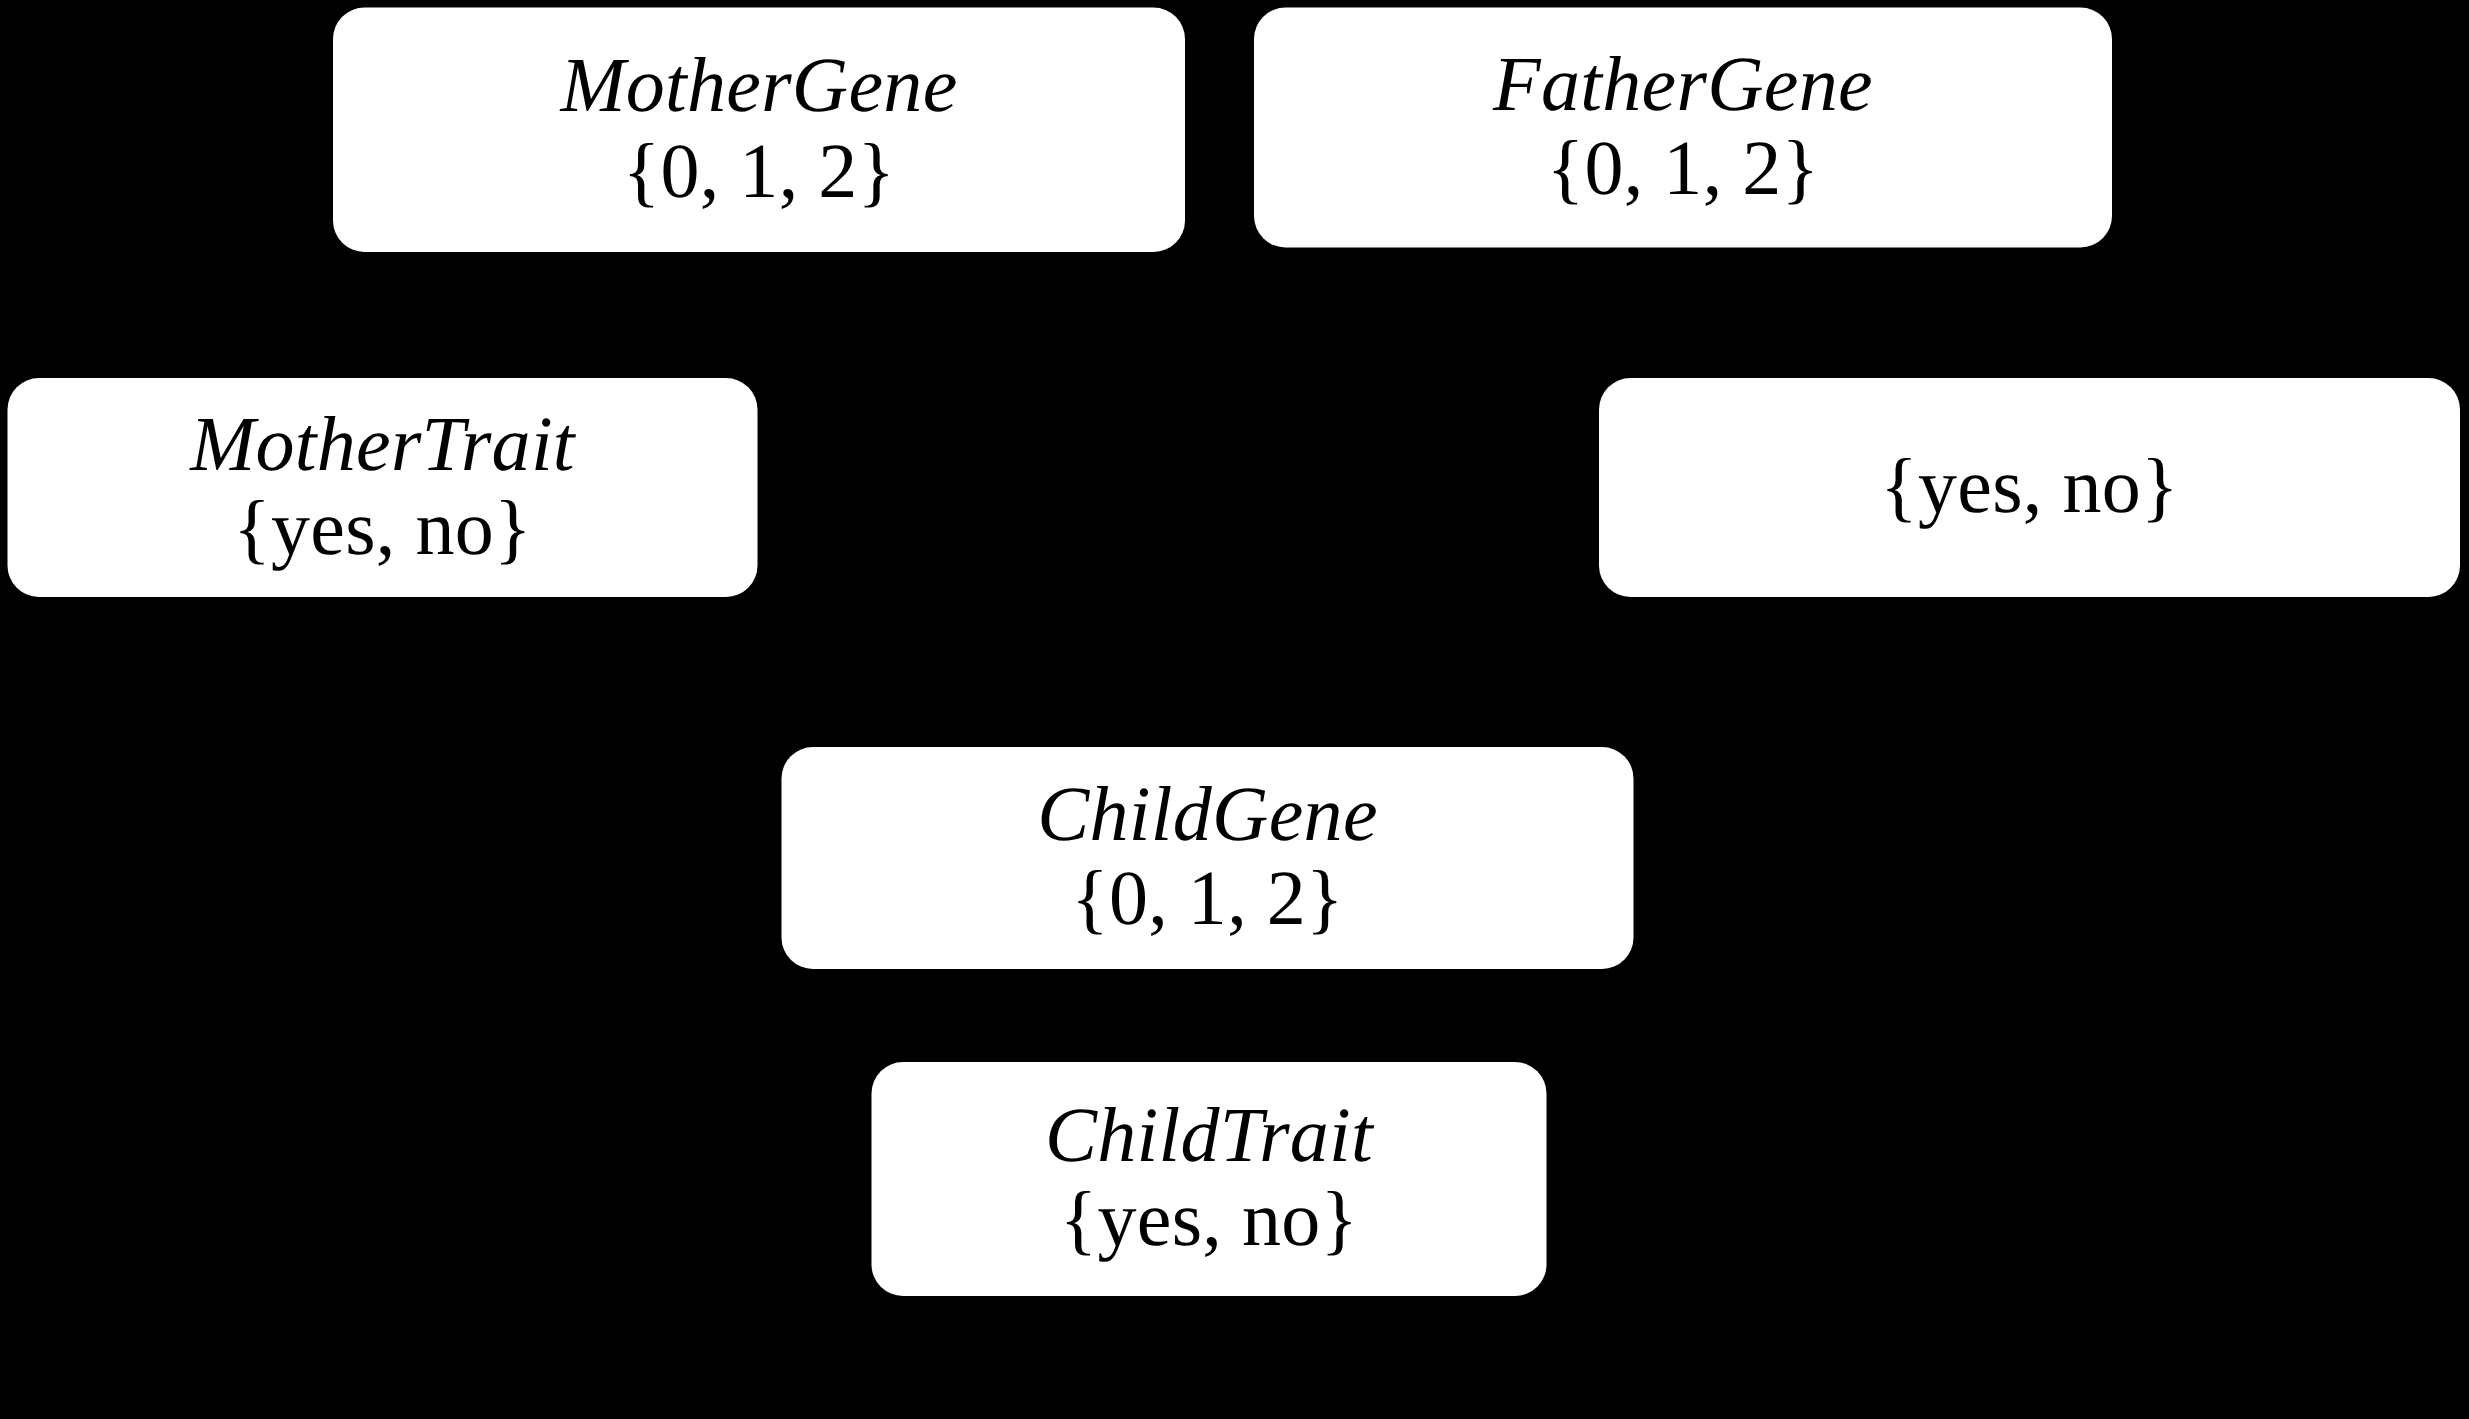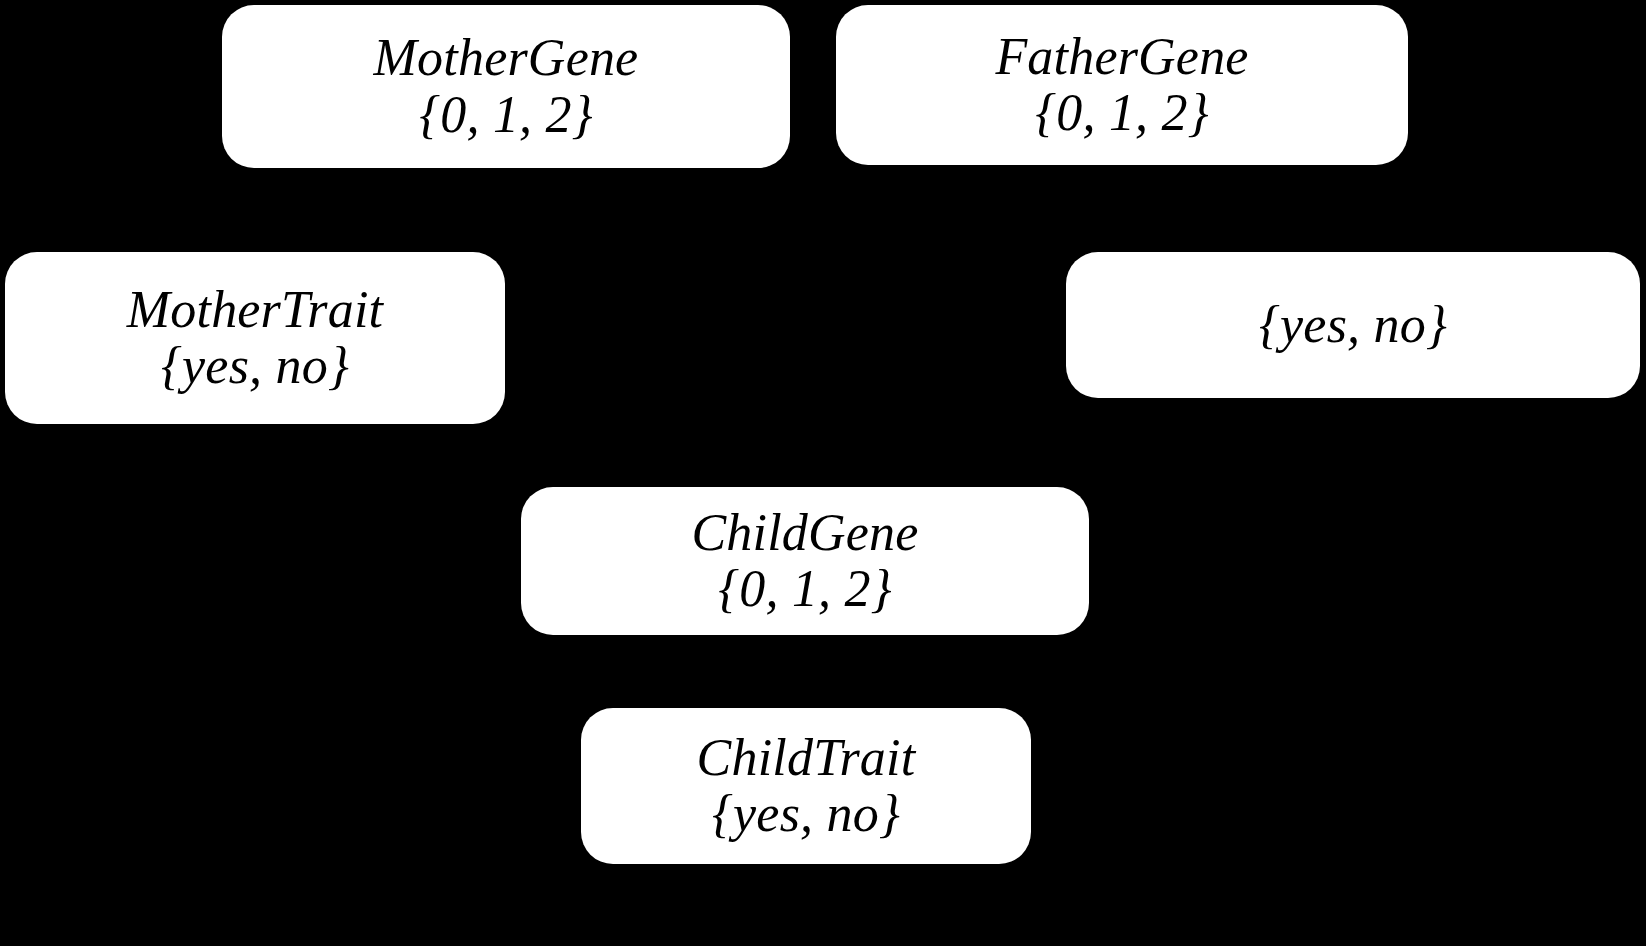--- a/index.html
+++ b/index.html
@@ -11,69 +11,68 @@
     position: relative;
     width: 1646px;
     height: 946px;
     background: #000000;
     overflow: hidden;
     font-family: "Liberation Serif", "DejaVu Serif", serif;
   }
   .node {
     position: absolute;
     background: #ffffff;
-    border-radius: 32px;
+    border-radius: 21px;
     box-sizing: border-box;
     display: flex;
     flex-direction: column;
     align-items: center;
     justify-content: center;
     color: #000000;
     line-height: 1.08;
     text-align: center;
     padding: 4px 18px;
   }
   .node .nm {
     font-style: italic;
     font-size: 52px;
     letter-spacing: 0.2px;
     white-space: nowrap;
   }
   .node .dom {
-    font-style: italic;
     font-size: 52px;
     letter-spacing: 0.2px;
     white-space: nowrap;
   }
 </style>
 </head>
 <body>
 
 <div id="canvas">
 
   <div class="node" style="left:222px; top:5px; width:568px; height:163px;">
     <div class="nm">MotherGene</div>
     <div class="dom">{0, 1, 2}</div>
   </div>
 
   <div class="node" style="left:836px; top:5px; width:572px; height:160px;text-align:center;">
     <div class="nm">FatherGene</div>
     <div class="dom">{0, 1, 2}</div>
   </div>
 
-  <div class="node" style="left:5px; top:252px; width:500px; height:172px;">
+  <div class="node" style="left:5px; top:252px; width:500px; height:146px;">
     <div class="nm">MotherTrait</div>
     <div class="dom">{yes, no}</div>
   </div>
 
   <div class="node" style="left:1066px; top:252px; width:574px; height:146px;">
     <div class="dom">{yes, no}</div>
   </div>
 
-  <div class="node" style="left:521px; top:487px; width:568px; height:148px;">
+  <div class="node" style="left:521px; top:498px; width:568px; height:148px;">
     <div class="nm">ChildGene</div>
     <div class="dom">{0, 1, 2}</div>
   </div>
 
   <div class="node" style="left:581px; top:708px; width:450px; height:156px;">
     <div class="nm">ChildTrait</div>
     <div class="dom">{yes, no}</div>
   </div>
 
 </div>

